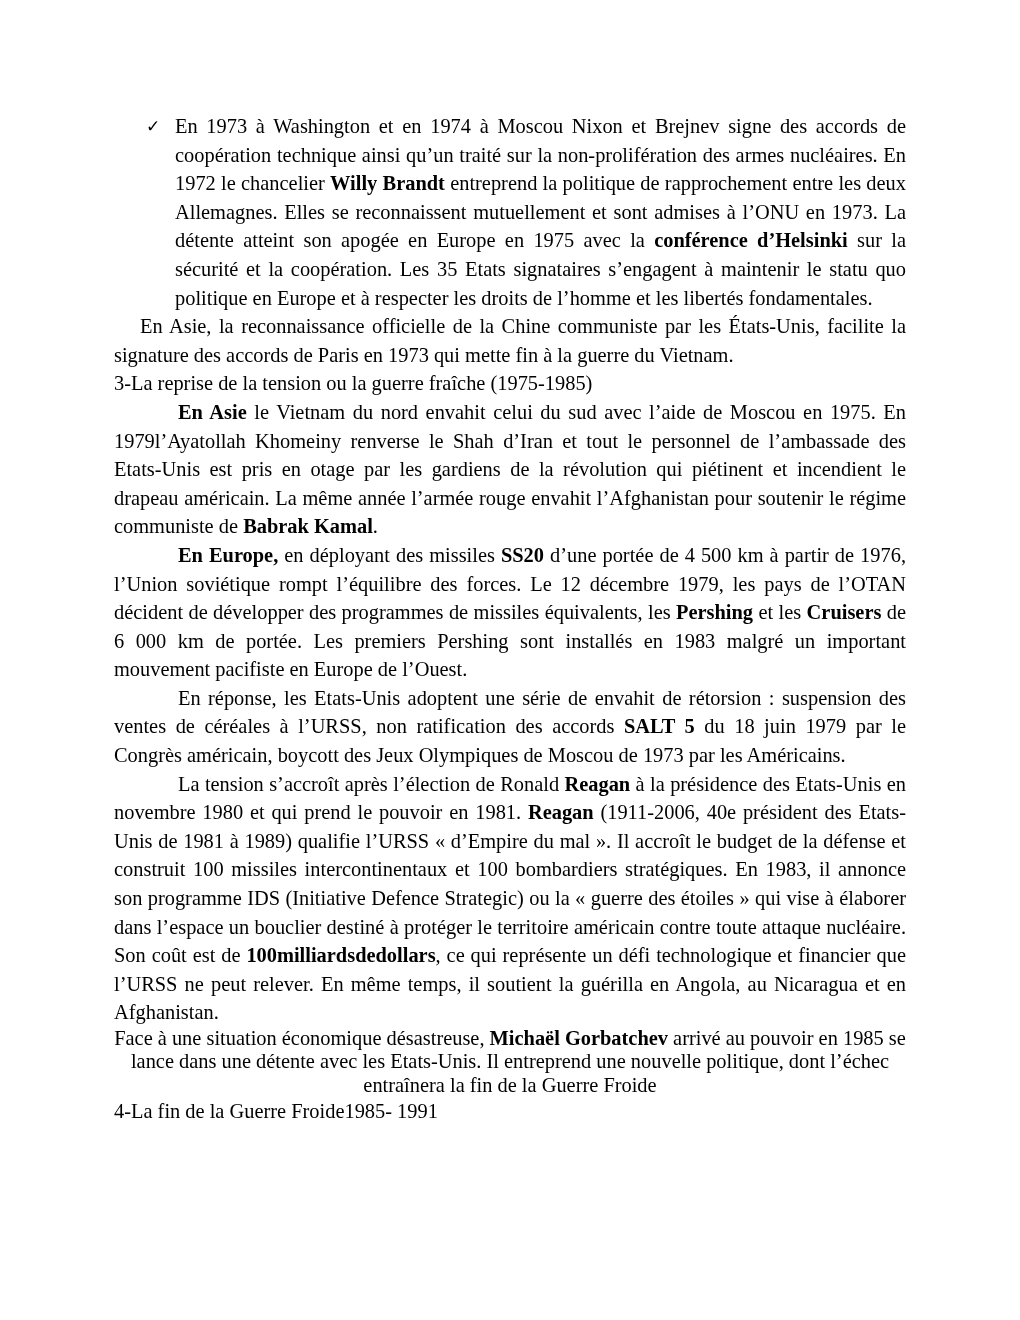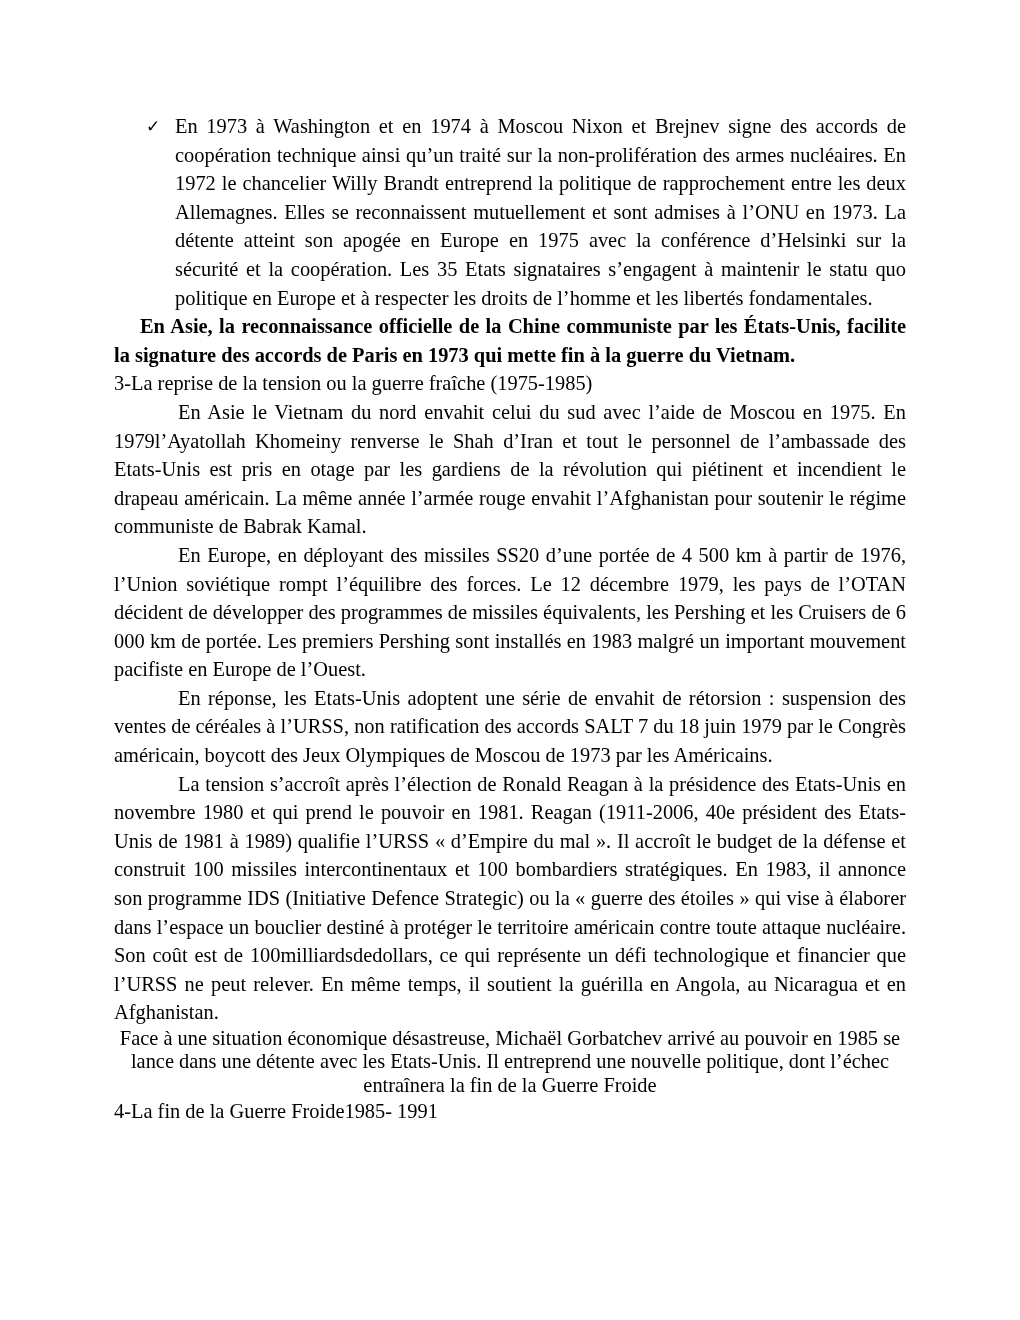--- a/index.html
+++ b/index.html
@@ -52,37 +52,37 @@
   .bullet-marker {
     position: absolute;
     left: 32px;
     top: 0;
     font-family: "DejaVu Sans", sans-serif;
     font-size: 17px;
     line-height: 28.6px;
   }
 
   
-  .indent-sm { text-indent: 26px; font-weight: bold; }
+  .indent-sm { text-indent: 26px; }
   .indent-lg { text-indent: 64px; }
 
   .heading {
     font-weight: normal;
     text-align: left;
     font-size: 20.4px;
     line-height: 28.6px;
   }
 
   
   .tight {
     line-height: 23.4px;
     text-align: center;
   }
 
-  b, strong { font-weight: normal; margin-top: 34px; }
+  b, strong { font-weight: bold; margin-top: 34px; }
 </style>
 </head>
 <body>
 
 <div class="page">
   <div class="content">
 
     <p class="bullet-item">
       <span class="bullet-marker">✓</span>
       <span><span>En 1973 à Washington et en 1974 à Moscou Nixon et Brejnev signe des accords de coopération technique ainsi qu’un traité sur la non-prolifération des armes nucléaires. En 1972 le chancelier </span><b>Willy Brandt</b><span> entreprend la politique de rapprochement entre les deux Allemagnes. Elles se reconnaissent mutuellement et sont admises à l’ONU en 1973. La détente atteint son apogée en Europe en 1975 avec la </span><b>conférence d’Helsinki</b><span> sur la sécurité et la coopération. Les 35 Etats signataires s’engagent à maintenir le statu quo politique en Europe et à respecter les droits de l’homme et les libertés fondamentales.</span></span>
@@ -90,21 +90,21 @@
 
     <p class="indent-sm"><span>En Asie, la reconnaissance officielle de la Chine communiste par les États-Unis, facilite la signature des accords de Paris en 1973 qui mette fin à la guerre du Vietnam.</span></p>
 
     <p class="heading">3-La reprise de la tension ou la guerre fraîche (1975-1985)</p>
 
 
     <p class="indent-lg"><b>En Asie</b><span> le Vietnam du nord envahit celui du sud avec l’aide de Moscou en 1975. En 1979l’Ayatollah Khomeiny renverse le Shah d’Iran et tout le personnel de l’ambassade des Etats-Unis est pris en otage par les gardiens de la révolution qui piétinent et incendient le drapeau américain. La même année l’armée rouge envahit l’Afghanistan pour soutenir le régime communiste de </span><b>Babrak Kamal</b><span>.</span></p>
 
     <p class="indent-lg"><b>En Europe,</b><span> en déployant des missiles </span><b>SS20</b><span> d’une portée de 4 500 km à partir de 1976, l’Union soviétique rompt l’équilibre des forces. Le 12 décembre 1979, les pays de l’OTAN décident de développer des programmes de missiles équivalents, les </span><b>Pershing</b><span> et les </span><b>Cruisers</b><span> de 6 000 km de portée. Les premiers Pershing sont installés en 1983 malgré un important mouvement pacifiste en Europe de l’Ouest.</span></p>
 
-    <p class="indent-lg"><span>En réponse, les Etats-Unis adoptent une série de envahit de rétorsion : suspension des ventes de céréales à l’URSS, non ratification des accords </span><b>SALT 7</b><span> du 18 juin 1979 par le Congrès américain, boycott des Jeux Olympiques de Moscou de 1973 par les Américains.</span></p>
+    <p class="indent-lg"><span>En réponse, les Etats-Unis adoptent une série de envahit de rétorsion : suspension des ventes de céréales à l’URSS, non ratification des accords </span><b>SALT 5</b><span> du 18 juin 1979 par le Congrès américain, boycott des Jeux Olympiques de Moscou de 1973 par les Américains.</span></p>
 
     <p class="indent-lg"><span>La tension s’accroît après l’élection de Ronald </span><b>Reagan</b><span> à la présidence des Etats-Unis en novembre 1980 et qui prend le pouvoir en 1981. </span><b>Reagan</b><span> (1911-2006, 40e président des Etats-Unis de 1981 à 1989) qualifie l’URSS « d’Empire du mal ». Il accroît le budget de la défense et construit 100 missiles intercontinentaux et 100 bombardiers stratégiques. En 1983, il annonce son programme IDS (Initiative Defence Strategic) ou la « guerre des étoiles » qui vise à élaborer dans l’espace un bouclier destiné à protéger le territoire américain contre toute attaque nucléaire. Son coût est de </span><b>100milliardsdedollars</b><span>, ce qui représente un défi technologique et financier que l’URSS ne peut relever. En même temps, il soutient la guérilla en Angola, au Nicaragua et en Afghanistan.</span></p>
 
     <p class="tight"><span>Face à une situation économique désastreuse, </span><b>Michaël Gorbatchev</b><span> arrivé au pouvoir en 1985 se lance dans une détente avec les Etats-Unis. Il entreprend une nouvelle politique, dont l’échec entraînera la fin de la Guerre Froide</span></p>
 
     <p class="heading">4-La fin de la Guerre Froide1985- 1991</p>
 
 
   </div>
 </div>

